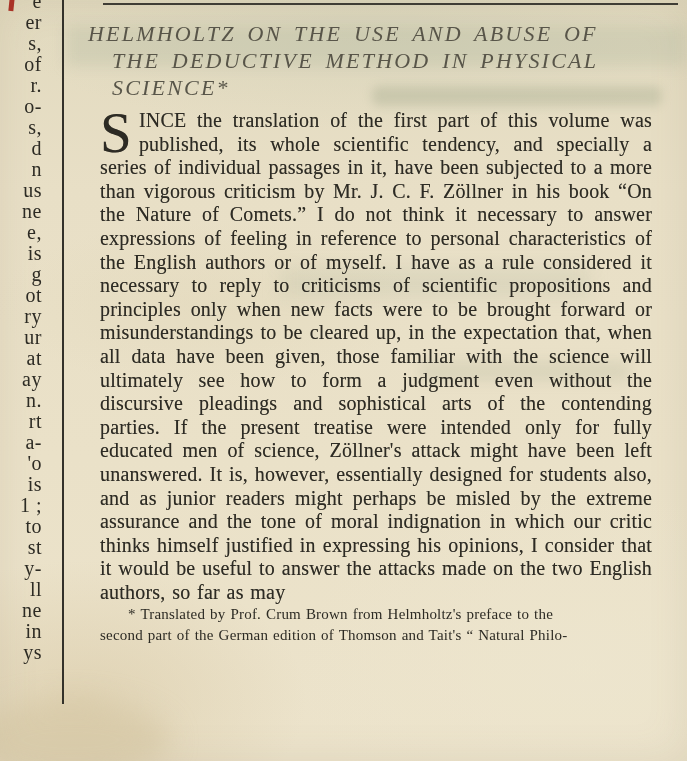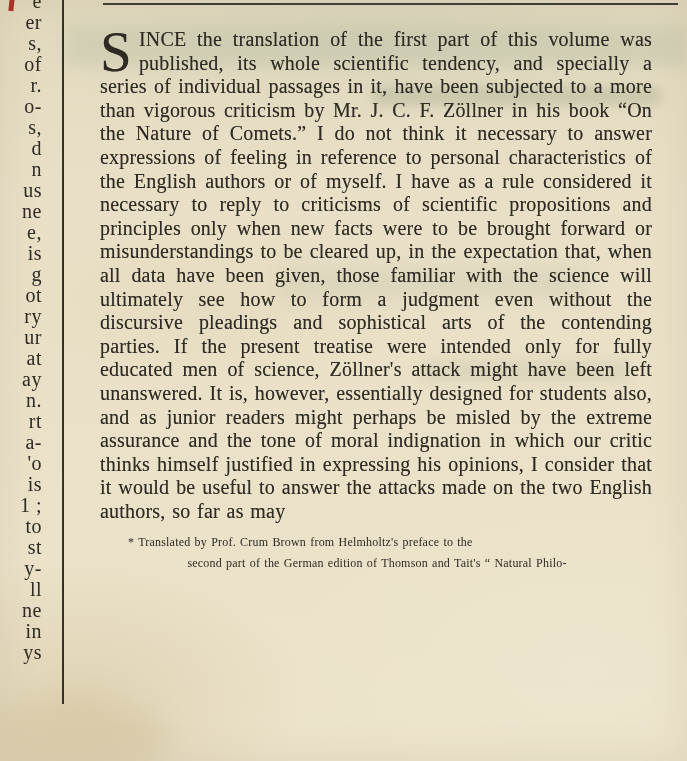--- a/index.html
+++ b/index.html
@@ -68,28 +68,28 @@
     letter-spacing:0.2px;
     text-shadow:0 0 0.6px rgba(46,44,36,0.45);
   }
   .drop-cap{
     float:left;
     font-size:57px;line-height:41px;
     padding:3px 7px 0 0;
   }
 
   .footnote{
-    margin:9px 0 0 12px;
+    margin:0 0 0 12px;
     width:554px;
-    font-size:12px;line-height:20.5px;
+    font-size:15px;line-height:20.5px;
     word-spacing:1px;
     letter-spacing:0.2px;
   }
   .footnote .fn1{text-indent:28px;}
-  .footnote .fn2{text-indent:0;text-align:center;}
+  .footnote .fn2{text-indent:0;}
   .footnote .fn3{text-indent:14px;}
 </style>
 </head>
 <body>
 
 <div class="page" style="color: rgb(45, 43, 36);">
 
   <div class="artifact band1"></div>
   <div class="artifact smudge1"></div>
   <div class="artifact band2"></div>
@@ -129,20 +129,25 @@
       <div class="fragment">to</div>
       <div class="fragment">st</div>
       <div class="fragment">y-</div>
       <div class="fragment">ll</div>
       <div class="fragment">ne</div>
       <div class="fragment">in</div>
       <div class="fragment">ys</div>
     </div>
 
   <div class="main-col">
+    <h1 class="title" style="color: rgb(88, 85, 73);">
+      <span class="t-line t1">HELMHOLTZ ON THE USE AND ABUSE OF</span>
+      <span class="t-line t2">THE DEDUCTIVE METHOD IN PHYSICAL</span>
+      <span class="t-line t3">SCIENCE*</span>
+    </h1>
 
     <p class="body-par"><span class="drop-cap">S</span><span>INCE</span><span> the translation of the first part of this volume was published, its whole scientific tendency, and specially a series of individual passages in it, have been subjected to a more than vigorous criticism by Mr. J. C. F. Zöllner in his book “On the Nature of Comets.” I do not think it necessary to answer expressions of feeling in reference to personal characteristics of the English authors or of myself.  I have as a rule considered it necessary to reply to criticisms of scientific propositions and principles only when new facts were to be brought forward or misunderstandings to be cleared up, in the expectation that, when all data have been given, those familiar with the science will ultimately see how to form a judgment even without the discursive pleadings and sophistical arts of the contending parties.  If the present treatise were intended only for fully educated men of science, Zöllner's attack might have been left unanswered. It is, however, essentially designed for students also, and as junior readers might perhaps be misled by the extreme assurance and the tone of moral indignation in which our critic thinks himself justified in expressing his opinions, I consider that it would be useful to answer the attacks made on the two English authors, so far as may</span></p>
 
     <div class="footnote">
       <div class="fn1">* Translated by Prof. Crum Brown from Helmholtz's preface to the</div>
       <div class="fn2">second part of the German edition of Thomson and Tait's “ Natural Philo-</div>
     </div>
   </div>
 
 </div>

